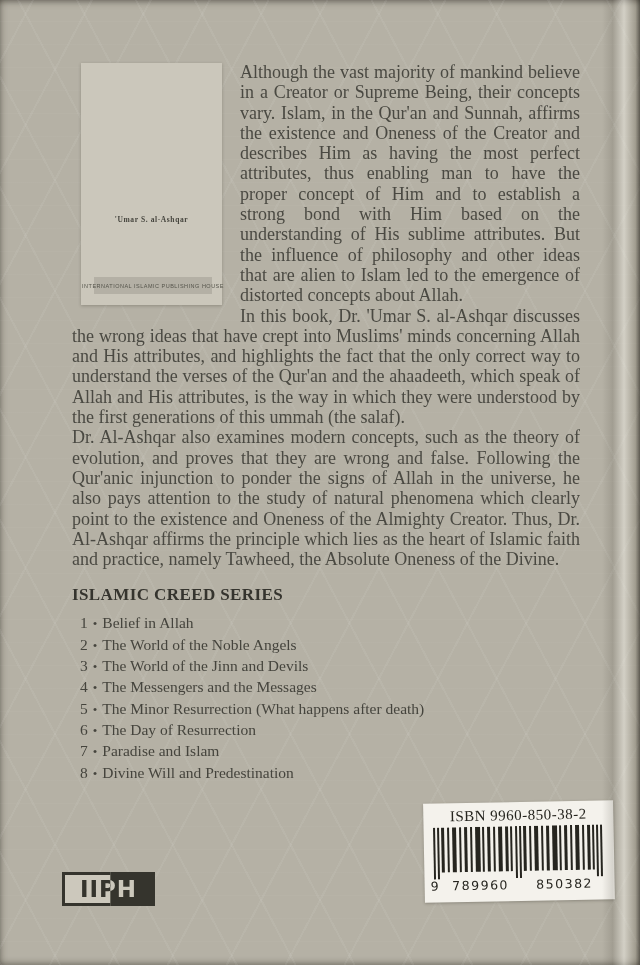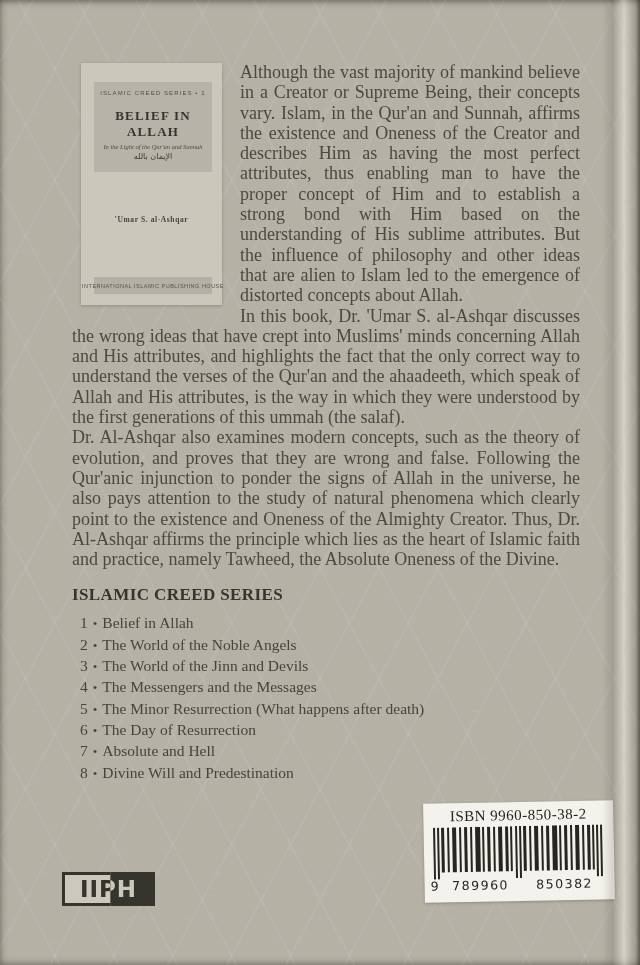--- a/index.html
+++ b/index.html
@@ -68,47 +68,40 @@
 </style>
 </head>
 <body>
 
 <div class="stage">
   <div class="book">
 
     <div class="content">
 
       <div class="mini-cover">
-        <div class="mc-box">
-          <div class="mc-series">ISLAMIC CREED SERIES • 1</div>
-          <div class="mc-title">BELIEF IN</div>
-          <div class="mc-title" style="margin-top:0;">ALLAH</div>
-          <div class="mc-subtitle">In the Light of the Qur'an and Sunnah</div>
-          <div class="mc-arabic">الإيمان بالله</div>
-        </div>
         <div class="mc-author">'Umar S. al-Ashqar</div>
         <div class="mc-band">
           <span>INTERNATIONAL ISLAMIC PUBLISHING HOUSE</span>
         </div>
       </div>
 
       <p>Although the vast majority of mankind believe in a Creator or Supreme Being, their concepts vary.  Islam, in the Qur'an and Sunnah, affirms the existence and Oneness of the Creator and describes Him as having the most perfect attributes, thus enabling man to have the proper concept of Him and to establish a strong bond with Him based on the understanding of His sublime attributes.  But the influence of philosophy and other ideas that are alien to Islam led to the emergence of distorted concepts about Allah.</p>
       <p>In this book, Dr. 'Umar S. al-Ashqar discusses the wrong ideas that have crept into Muslims' minds concerning Allah and His attributes, and highlights the fact that the only correct way to understand the verses of the Qur'an and the ahaadeeth, which speak of Allah and His attributes, is the way in which they were understood by the first generations of this ummah (the salaf).</p>
       <p>Dr. Al-Ashqar also examines modern concepts, such as the theory of evolution, and proves that they are wrong and false.  Following the Qur'anic injunction to ponder the signs of Allah in the universe, he also pays attention to the study of natural phenomena which clearly point to the existence and Oneness of the Almighty Creator. Thus, Dr. Al-Ashqar affirms the principle which lies as the heart of Islamic faith and practice, namely Tawheed, the Absolute Oneness of the Divine.</p>
 
       <div class="series-section">
         <h2 class="series-heading">ISLAMIC CREED SERIES</h2>
         <ul class="series-list">
           <li><span>1</span><span class="sep">•</span><span>Belief in Allah</span></li>
           <li><span>2</span><span class="sep">•</span><span>The World of the Noble Angels</span></li>
           <li><span>3</span><span class="sep">•</span><span>The World of the Jinn and Devils</span></li>
           <li><span>4</span><span class="sep">•</span><span>The Messengers and the Messages</span></li>
           <li><span>5</span><span class="sep">•</span><span>The Minor Resurrection (What happens after death)</span></li>
           <li><span>6</span><span class="sep">•</span><span>The Day of Resurrection</span></li>
-          <li><span>7</span><span class="sep">•</span><span>Absolute and Hell</span></li>
+          <li><span>7</span><span class="sep">•</span><span>Paradise and Islam</span></li>
           <li><span>8</span><span class="sep">•</span><span>Divine Will and Predestination</span></li>
         </ul>
       </div>
     </div>
 
     <div class="iiph">
       <div class="layer light">
         <span>IIPH</span>
       </div>
       <div class="layer dark">

